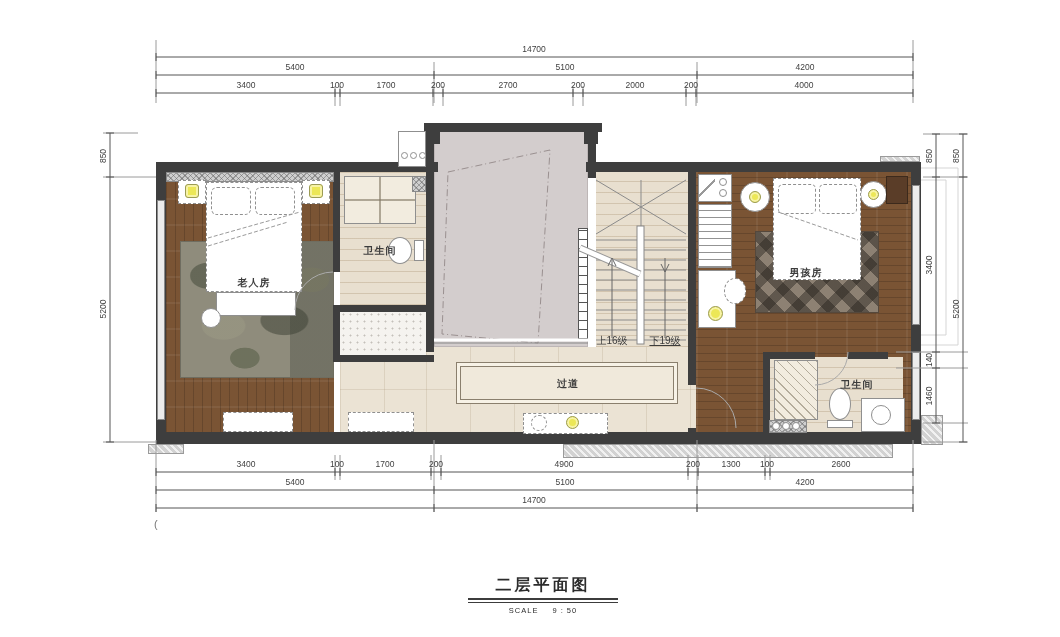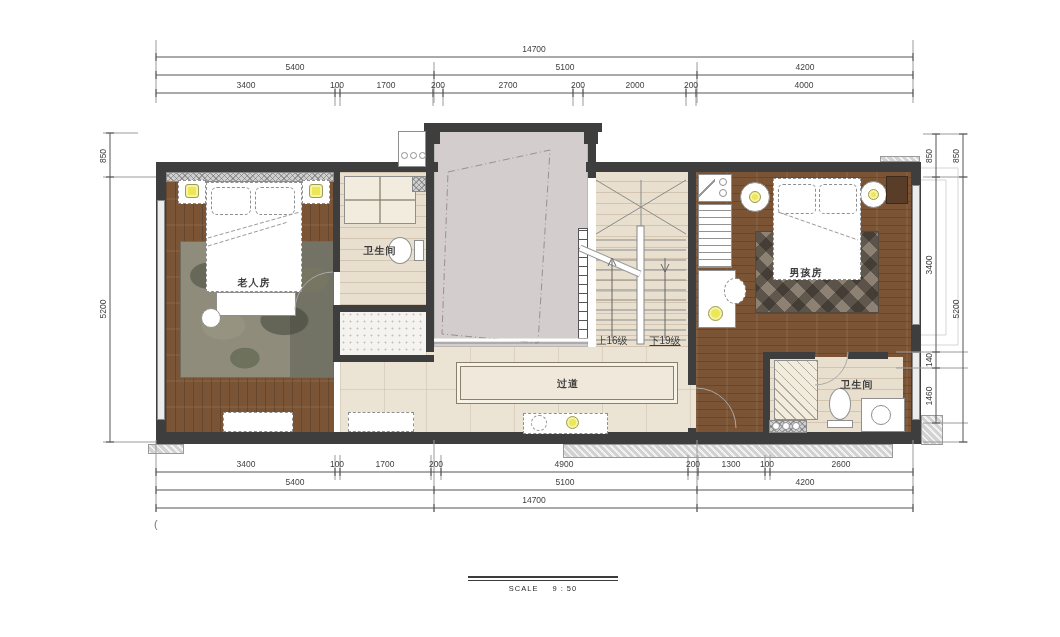--- a/index.html
+++ b/index.html
@@ -245,20 +245,21 @@
 
   <div class="rlabel" style="left:226px;top:283px;">老人房</div>
   <div class="rlabel" style="left:352px;top:251px;background:transparent;">卫生间</div>
   <div class="rlabel" style="left:778px;top:273px;">男孩房</div>
   <div class="rlabel" style="left:829px;top:385px;background:transparent;">卫生间</div>
   <div class="rlabel" style="left:540px;top:384px;background:transparent;">过道</div>
   <div class="slabel" style="left:584px;top:341px;">上16级</div>
   <div class="slabel" style="left:637px;top:341px;text-decoration:underline;">下19级</div>
 
   <div id="titleblock">
+    <div class="t1">二层平面图</div>
     <div class="l1"></div>
     <div class="l2"></div>
     <div class="t2">
       <span>SCALE</span>
       <span>9 : 50</span>
     </div>
   </div>
 
 </div>
 

